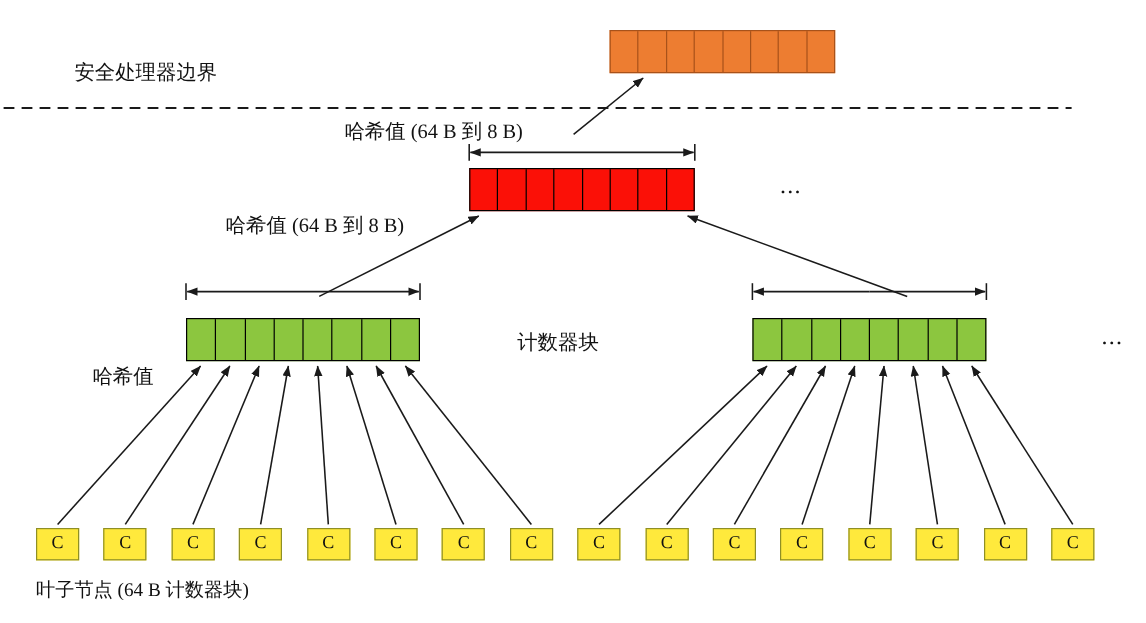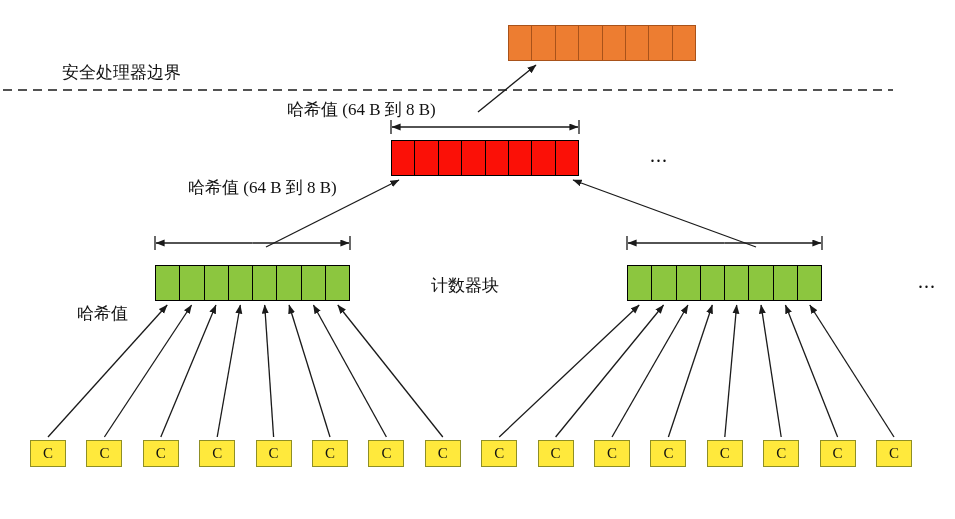--- a/index.html
+++ b/index.html
@@ -135,29 +135,30 @@
       <div class="leaf-box" style="left: 481.2px; top: 440px; background: rgb(255, 233, 60); border-color: rgb(143, 143, 37);">C</div>
       <div class="leaf-box" style="left: 537.6px; top: 440px; background: rgb(255, 233, 60); border-color: rgb(143, 143, 37);">C</div>
       <div class="leaf-box" style="left: 594px; top: 440px; background: rgb(255, 233, 60); border-color: rgb(143, 143, 37);">C</div>
       <div class="leaf-box" style="left: 650.4px; top: 440px; background: rgb(255, 233, 60); border-color: rgb(143, 143, 37);">C</div>
       <div class="leaf-box" style="left: 706.8px; top: 440px; background: rgb(255, 233, 60); border-color: rgb(143, 143, 37);">C</div>
       <div class="leaf-box" style="left: 763.2px; top: 440px; background: rgb(255, 233, 60); border-color: rgb(143, 143, 37);">C</div>
       <div class="leaf-box" style="left: 819.6px; top: 440px; background: rgb(255, 233, 60); border-color: rgb(143, 143, 37);">C</div>
       <div class="leaf-box" style="left: 876px; top: 440px; background: rgb(255, 233, 60); border-color: rgb(143, 143, 37);">C</div>
     </div>
 
-  <div class="lbl" style="left:62px; top:49px;margin-top:12px;">安全处理器边界</div>
+  <div class="lbl" style="left:62px; top:49px;">安全处理器边界</div>
 
 
   <div class="lbl" style="left:287px; top:98px;">哈希值 (64 B 到 8 B)</div>
 
   <div class="lbl" style="left:188px; top:176px;">哈希值 (64 B 到 8 B)</div>
 
   <div class="lbl" style="left:33px; top:302px;margin-left:44px;">哈希值</div>
 
 
   <div class="lbl" style="left:431px; top:274px;">计数器块</div>
 
   <div class="lbl dots" style="left:650px; top:144px;">...</div>
 
   <div class="lbl dots" style="left:918px; top:270px;">...</div>
 
+  <div class="lbl small" style="left:30px; top:482px;">叶子节点 (64 B 计数器块)</div>
 </div>
 
 </body></html>

